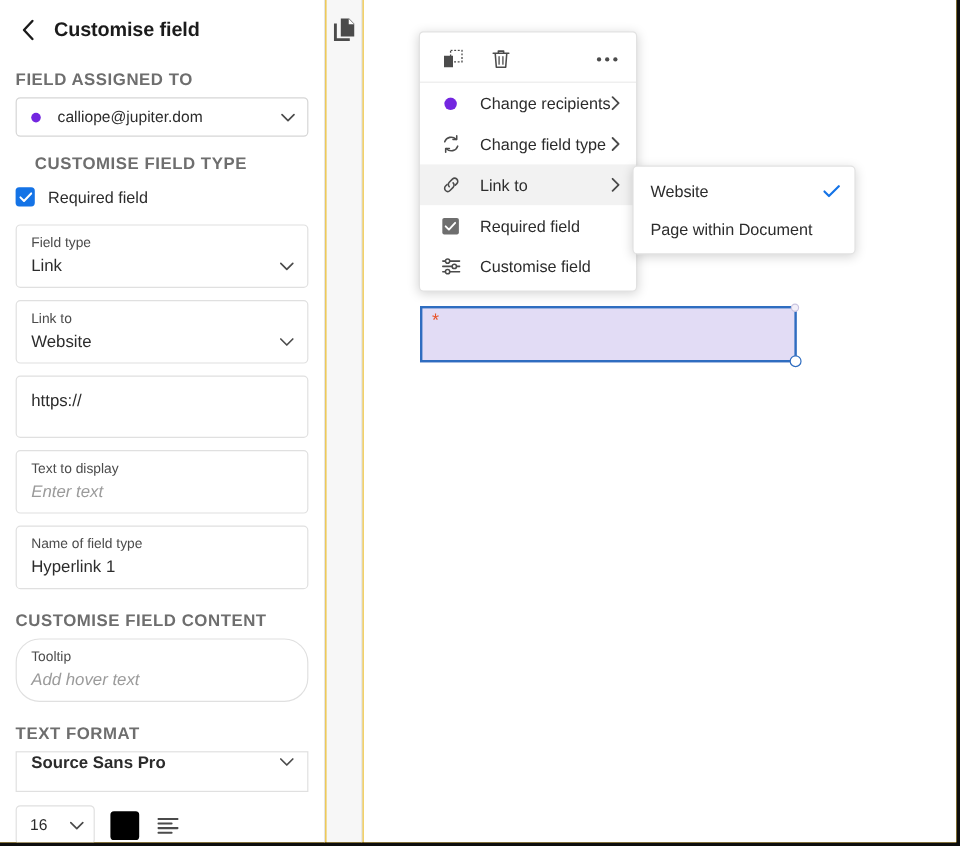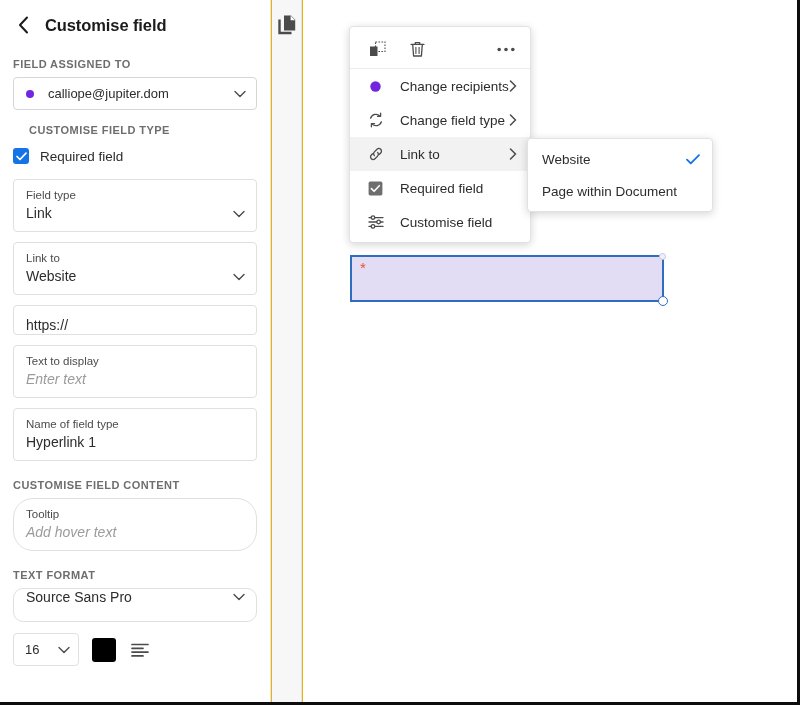--- a/index.html
+++ b/index.html
@@ -49,21 +49,21 @@
   .page-title {
     font-size: 16.5px;
     font-weight: bold;
     color: #1b1b1b;
     letter-spacing: -0.1px;
   }
 
   .sb-body { padding: 0 13px; }
 
   .section-label {
-    font-size: 11px;
+    font-size: 14px;
     font-weight: bold;
     color: #6e6e6e;
     letter-spacing: 0.45px;
     text-transform: uppercase;
     margin-top: 18px;
     margin-bottom: 7px;
   }
   .section-label.tight { margin-top: 14px; margin-left: 16px; }
 
   
@@ -136,33 +136,34 @@
     font-style: italic;
   }
   .fcard.select { cursor: pointer; }
   .fcard .chev-abs {
     position: absolute;
     right: 11px;
     bottom: 13px;
   }
   .fcard.single {
     padding-top: 11px;
-    padding-bottom: 1px;
+    padding-bottom: 23px;
   }
 
   
   .font-select {
     height: 34px;
     border: 1px solid #e0e0e0;
-    border-radius: 10px;
+    border-radius: 0;
     display: flex;
     align-items: center;
     padding: 0 11px 16px 12px;
     cursor: pointer;
     background: #fff;
+    font-weight: bold;
   }
   .font-select span { flex: 1; font-size: 14px; color: #2c2c2c; }
 
   
   .format-row {
     display: flex;
     align-items: center;
     gap: 13px;
     margin-top: 11px;
   }

